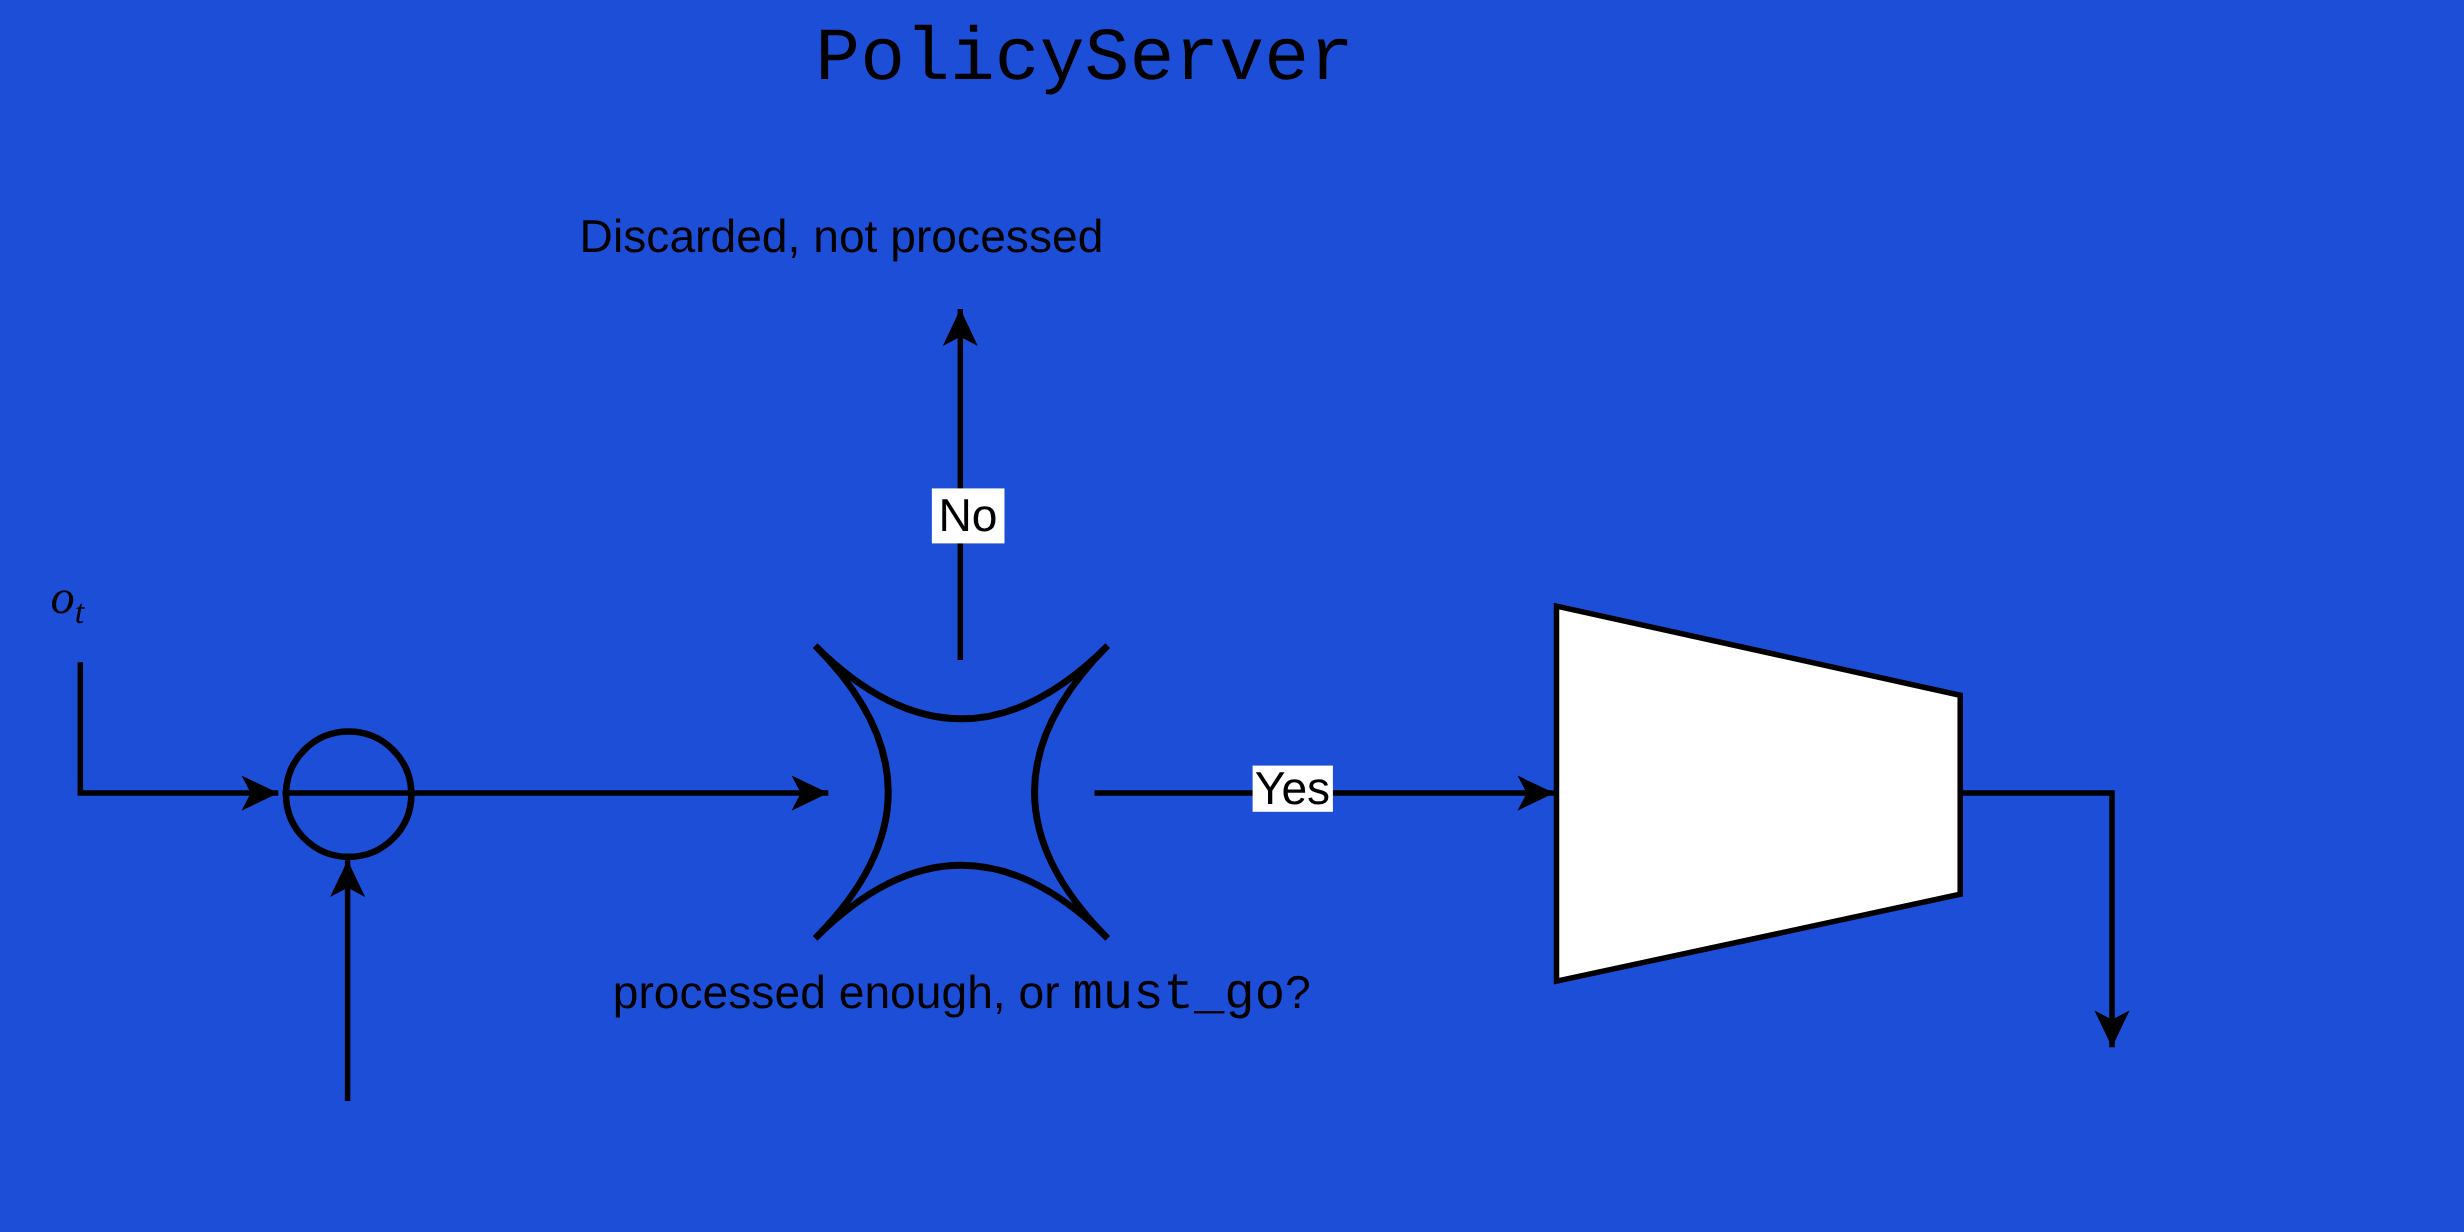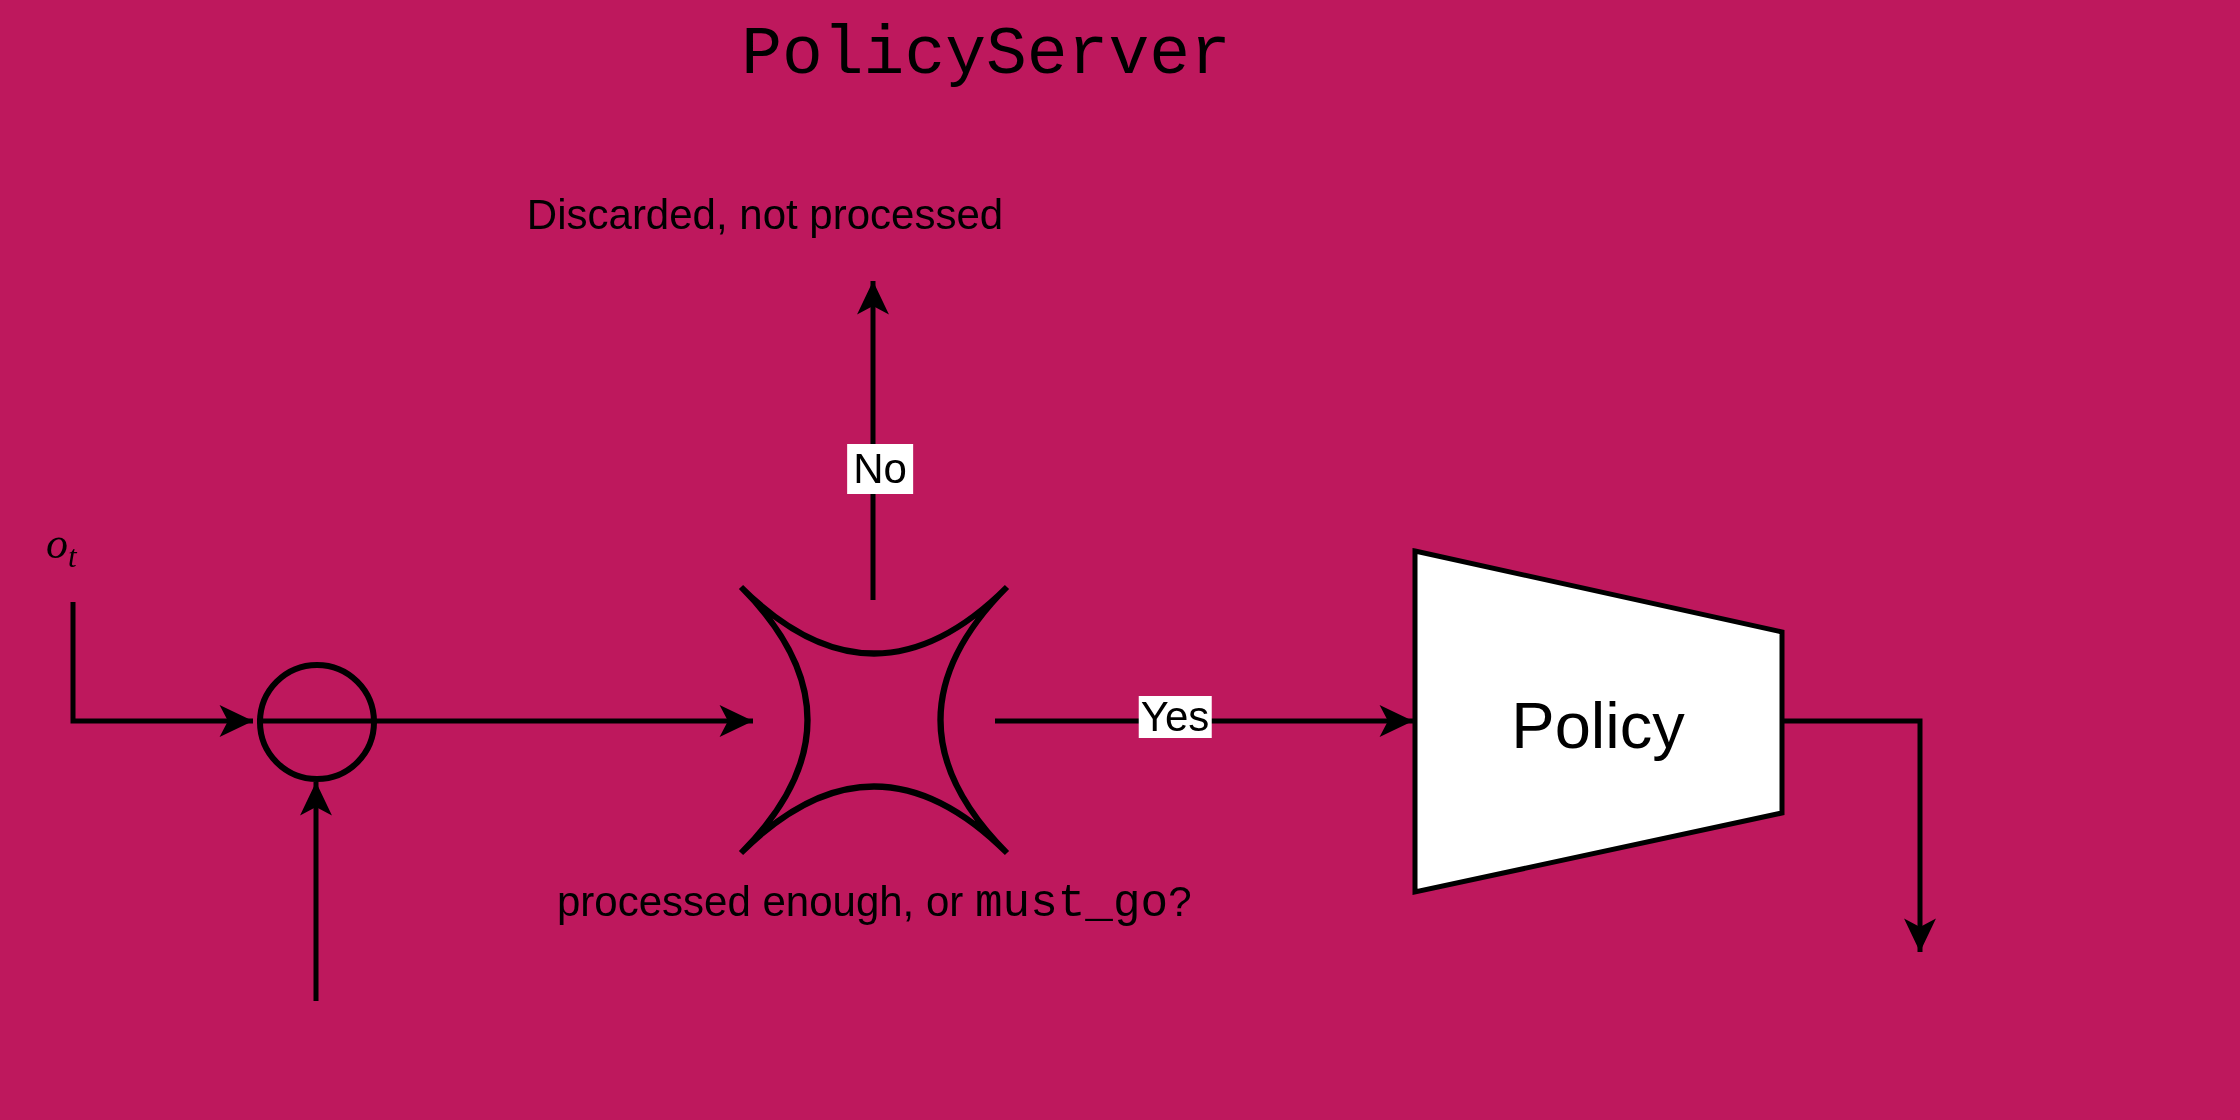--- a/index.html
+++ b/index.html
@@ -4,21 +4,21 @@
 <style>
   html, body {
     margin: 0;
     padding: 0;
     background: #ffffff;
   }
   #canvas {
     position: relative;
     width: 2240px;
     height: 1120px;
-    background: #be185d;
+    background: #1d4ed8;
     overflow: hidden;
     font-family: "Liberation Sans", sans-serif;
     color: #000000;
   }
   #flow-svg {
     position: absolute;
     left: 0;
     top: 0;
   }
   .txt {
@@ -135,17 +135,16 @@
   <div class="txt obs-math">
     <span class="serif-italic">o</span><span class="sub">t</span>
   </div>
 
   <div class="txt yes-label">Yes</div>
 
   <div class="txt decision-line">
     <span class="sans">processed enough, or </span><span class="mono">must_go</span><span class="sans">?</span>
   </div>
 
-  <div class="txt policy-label">Policy</div>
 
 
 
 </div>
 
 </body></html>

